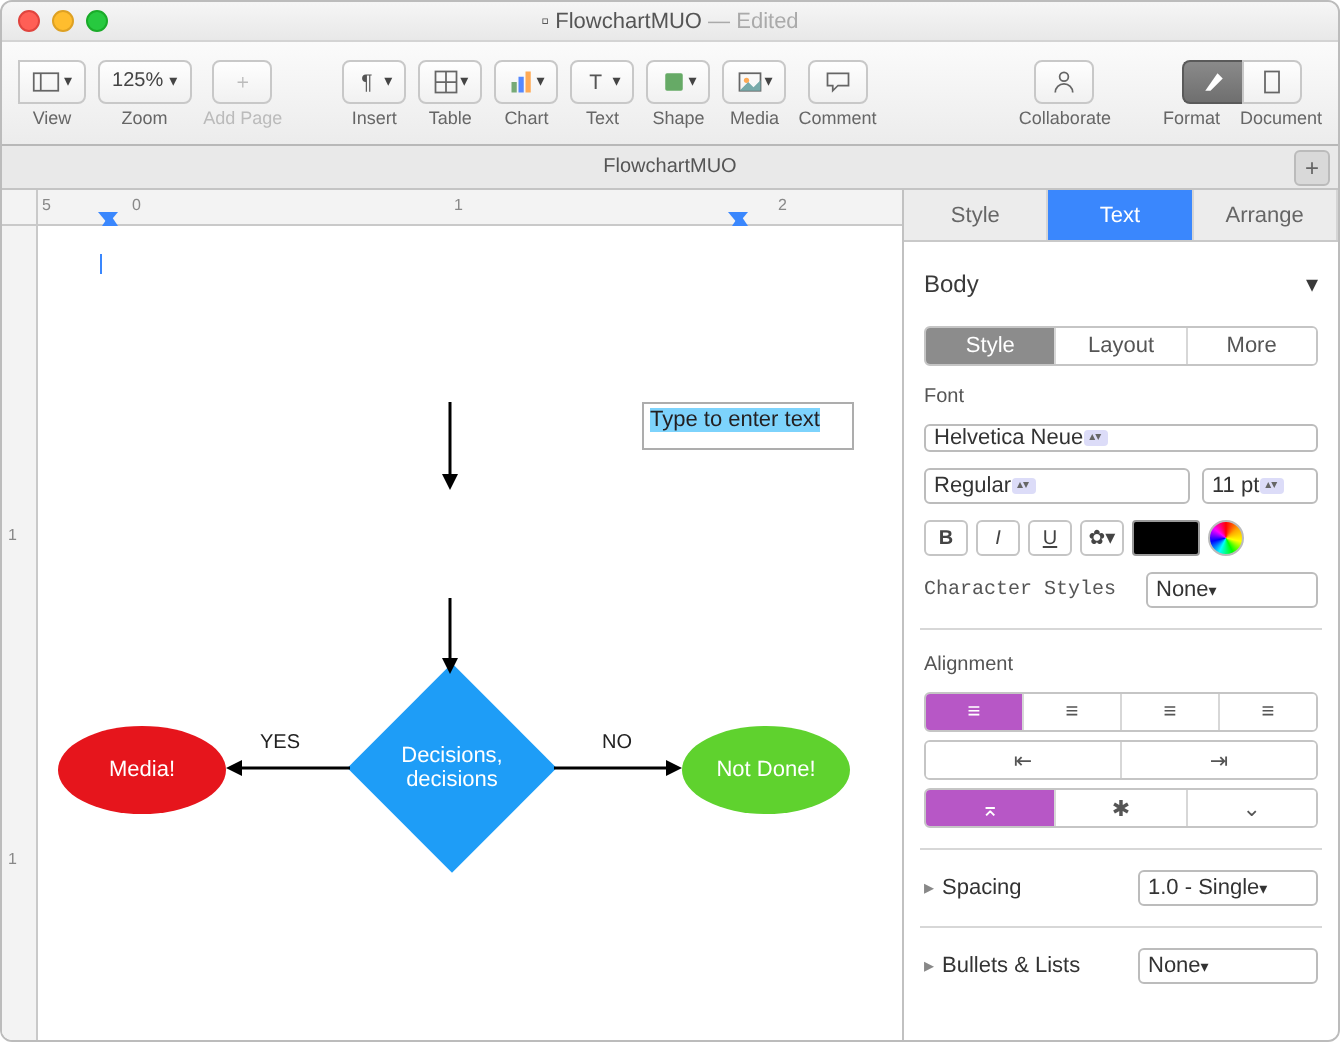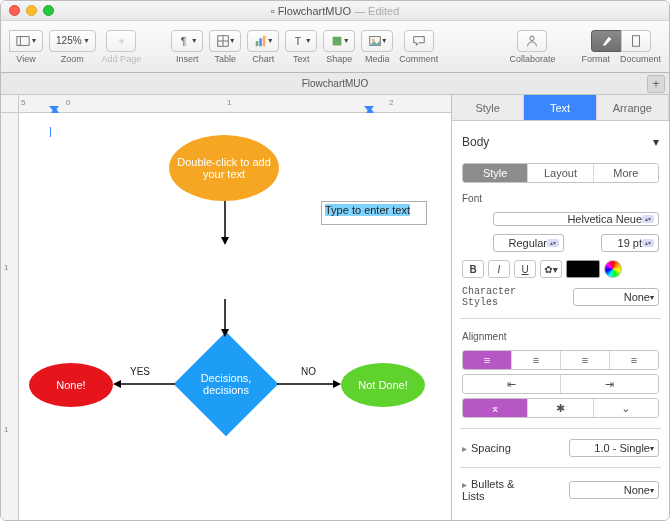--- a/index.html
+++ b/index.html
@@ -62,21 +62,21 @@
 .insp-tab { flex:1; display:flex; align-items:center; justify-content:center; color:#666; background:#ececec; border-right:1px solid #d5d5d5; }
 .insp-tab.active { background:#3a87fd; color:#fff; }
 .insp-body { padding: 8px 10px 12px; display:flex; flex-direction:column; gap:8px; overflow:auto; }
 .insp-row { display:flex; align-items:center; justify-content:space-between; gap:6px; }
 .insp-title { font-size:12px; color:#3a3a3a; padding: 6px 0; display:flex; justify-content:space-between;}
 .seg { display:flex; border:1px solid #c5c5c5; border-radius:3px; overflow:hidden; width:100%; }
 .seg > div { flex:1; text-align:center; padding:3px 0; background:#fff; color:#555; border-right:1px solid #d7d7d7; }
 .seg > div:last-child { border-right:none;text-align:center; }
 .seg > div.on { background:#8c8c8c; color:#fff; }
 .section-label { font-size:10px; color:#555; margin-top:2px; }
-.select { flex:1; height:18px; border:1px solid #bcbcbc; border-radius:3px; background:#fff; display:flex; align-items:center; justify-content:flex-end; padding:0 4px; position:relative;margin-left:31px;}
+.select { flex:1; height:18px; border:1px solid #bcbcbc; border-radius:3px; background:#fff; display:flex; align-items:center; justify-content:flex-start; padding:0 4px; position:relative;}
 .select .stepper { width:12px; display:flex; flex-direction:column; align-items:center; font-size:6px; color:#666; background:#dcdcf8; border-radius:2px; line-height:6px; padding:1px 0;}
 .mini { width:58px; flex:none;}
 .btnrow { display:flex; gap:4px; align-items:center; }
 .fmtbtn { width:22px; height:18px; border:1px solid #c5c5c5; border-radius:3px; background:#fff; display:flex; align-items:center; justify-content:center; font-size:10px; color:#444;}
 .colorswatch { width:34px; height:18px; background:#000; border:1px solid #999; border-radius:2px;}
 .colorwheel { width:18px; height:18px; border-radius:50%; background: conic-gradient(red,orange,yellow,lime,cyan,blue,magenta,red); border:1px solid #bbb;}
 .hr { height:1px; background:#d7d7d7; margin:2px -2px; }
 .align-grid { display:flex; flex-direction:column; gap:4px; }
 .align-row { display:flex; border:1px solid #c5c5c5; border-radius:3px; overflow:hidden; }
 .align-row > div { flex:1; height:18px; display:flex; align-items:center; justify-content:center; border-right:1px solid #d7d7d7; background:#fff; font-size:11px; color:#555;}
@@ -251,31 +251,28 @@
         <span class="ruler-tick" style="left:370px;">2</span>
       </div>
       <div class="ruler-v">
         <span class="ruler-tick" style="top:150px;">1</span>
         <span class="ruler-tick" style="top:312px;">1</span>
       </div>
       <div class="canvas">
 
         <div style="position:absolute;left:31px;top:14px;width:1px;height:10px;background:#3a87fd;"></div>
 
-        <div class="shape ellipse" style="left:150px; top:22px; width:110px; height:66px; background:#f5a623;">
-            <span>Double-click to add your text</span>
-          </div>
 
 
         <div class="shape diamond" style="left:170px; top:234px; width:74px; height:74px; background:#1e9df7;">
             <span>Decisions, decisions</span>
           </div>
 
         <div class="shape ellipse" style="left:10px; top:250px; width:84px; height:44px; background:#e6151c;">
-            <span>None!</span>
+            <span>Media!</span>
           </div>
 
         <div class="shape ellipse" style="left:322px; top:250px; width:84px; height:44px; background:#5fd22e;">
             <span>Not Done!</span>
           </div>
 
         <div class="textbox" style="left:302px; top:88px; width:106px; height:24px;"><span>Type to enter text</span></div>
 
         <svg class="arrow-svg" style="left:201px; top:88px; width:10px; height:44px;">
             <line x1="5" y1="0" x2="5" y2="36" stroke="#000" stroke-width="1.5"></line>
@@ -322,21 +319,21 @@
         <div class="select">
             <span>Helvetica Neue</span>
             <span class="stepper">▴▾</span>
           </div>
         <div class="insp-row">
           <div class="select">
               <span>Regular</span>
               <span class="stepper">▴▾</span>
             </div>
           <div class="select mini">
-              <span>19 pt</span>
+              <span>11 pt</span>
               <span class="stepper">▴▾</span>
             </div>
         </div>
         <div class="btnrow">
           <div class="fmtbtn" style="font-weight:bold;">B</div>
           <div class="fmtbtn" style="font-style:italic;">I</div>
           <div class="fmtbtn" style="text-decoration:underline;">U</div>
           <div class="fmtbtn">
               <span>✿▾</span>
             </div>

